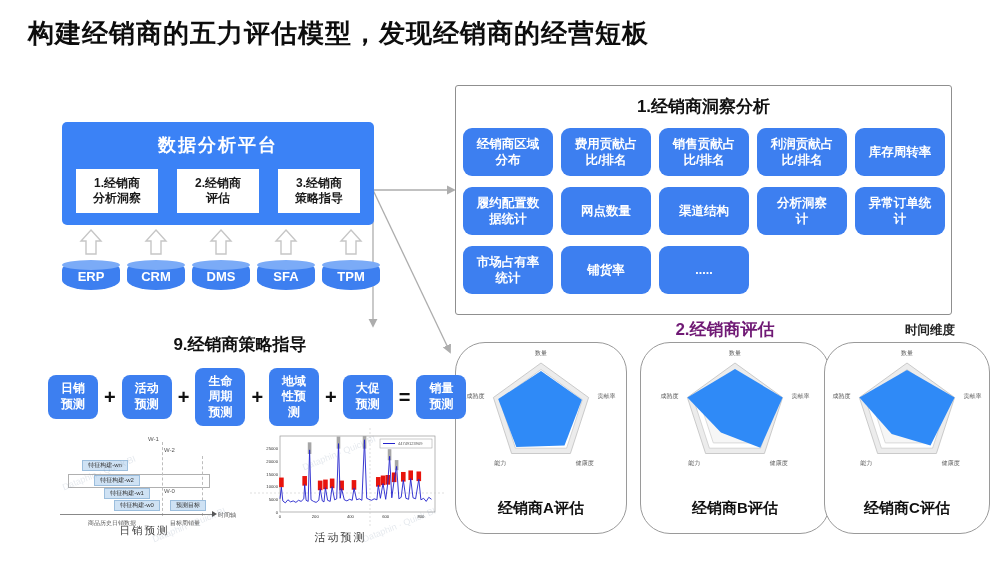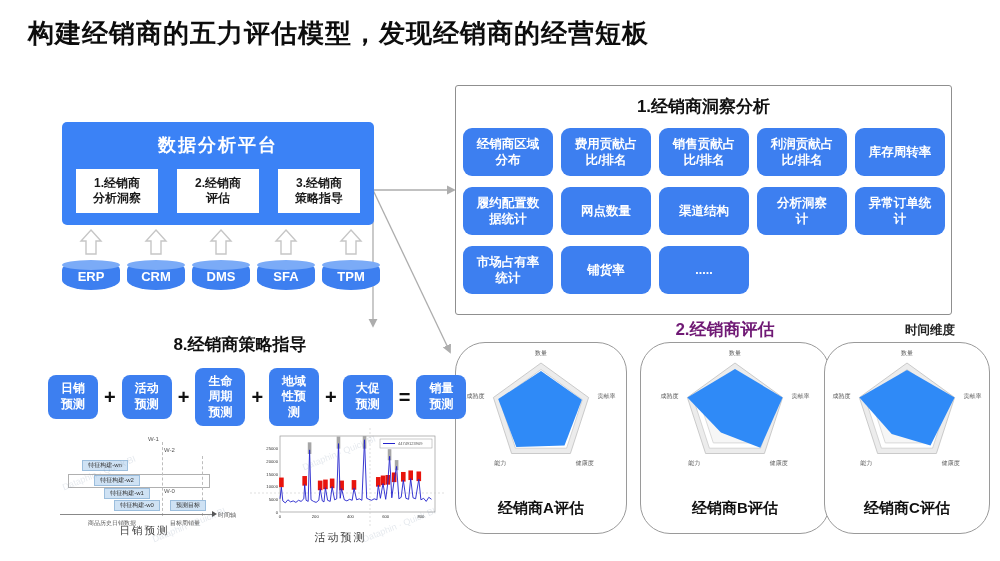--- a/index.html
+++ b/index.html
@@ -207,21 +207,21 @@
         <polygon points="75.0,21.0 122.6,48.5 98.5,96.4 59.7,85.0 27.4,48.5" fill="#2f8af7" stroke="none"></polygon>
         <text x="75.0" y="6.0" text-anchor="middle" font-size="6" fill="#555">数量</text>
         <text x="131.4" y="49.3" text-anchor="start" font-size="6" fill="#555">贡献率</text>
         <text x="109.7" y="115.7" text-anchor="start" font-size="6" fill="#555">健康度</text>
         <text x="40.3" y="115.7" text-anchor="end" font-size="6" fill="#555">能力</text>
         <text x="18.6" y="49.3" text-anchor="end" font-size="6" fill="#555">成熟度</text>
       </svg>
     <div class="radar-caption">经销商C评估</div>
   </div>
 
-  <div id="strategy-title">8.经销商策略指导</div>
+  <div id="strategy-title">9.经销商策略指导</div>
   <div id="formula-row">
       <div class="fbox prelines">日销
 预测</div>
       <span class="fop">+</span>
       <div class="fbox prelines">活动
 预测</div>
       <span class="fop">+</span>
       <div class="fbox prelines">生命
 周期
 预测</div>

